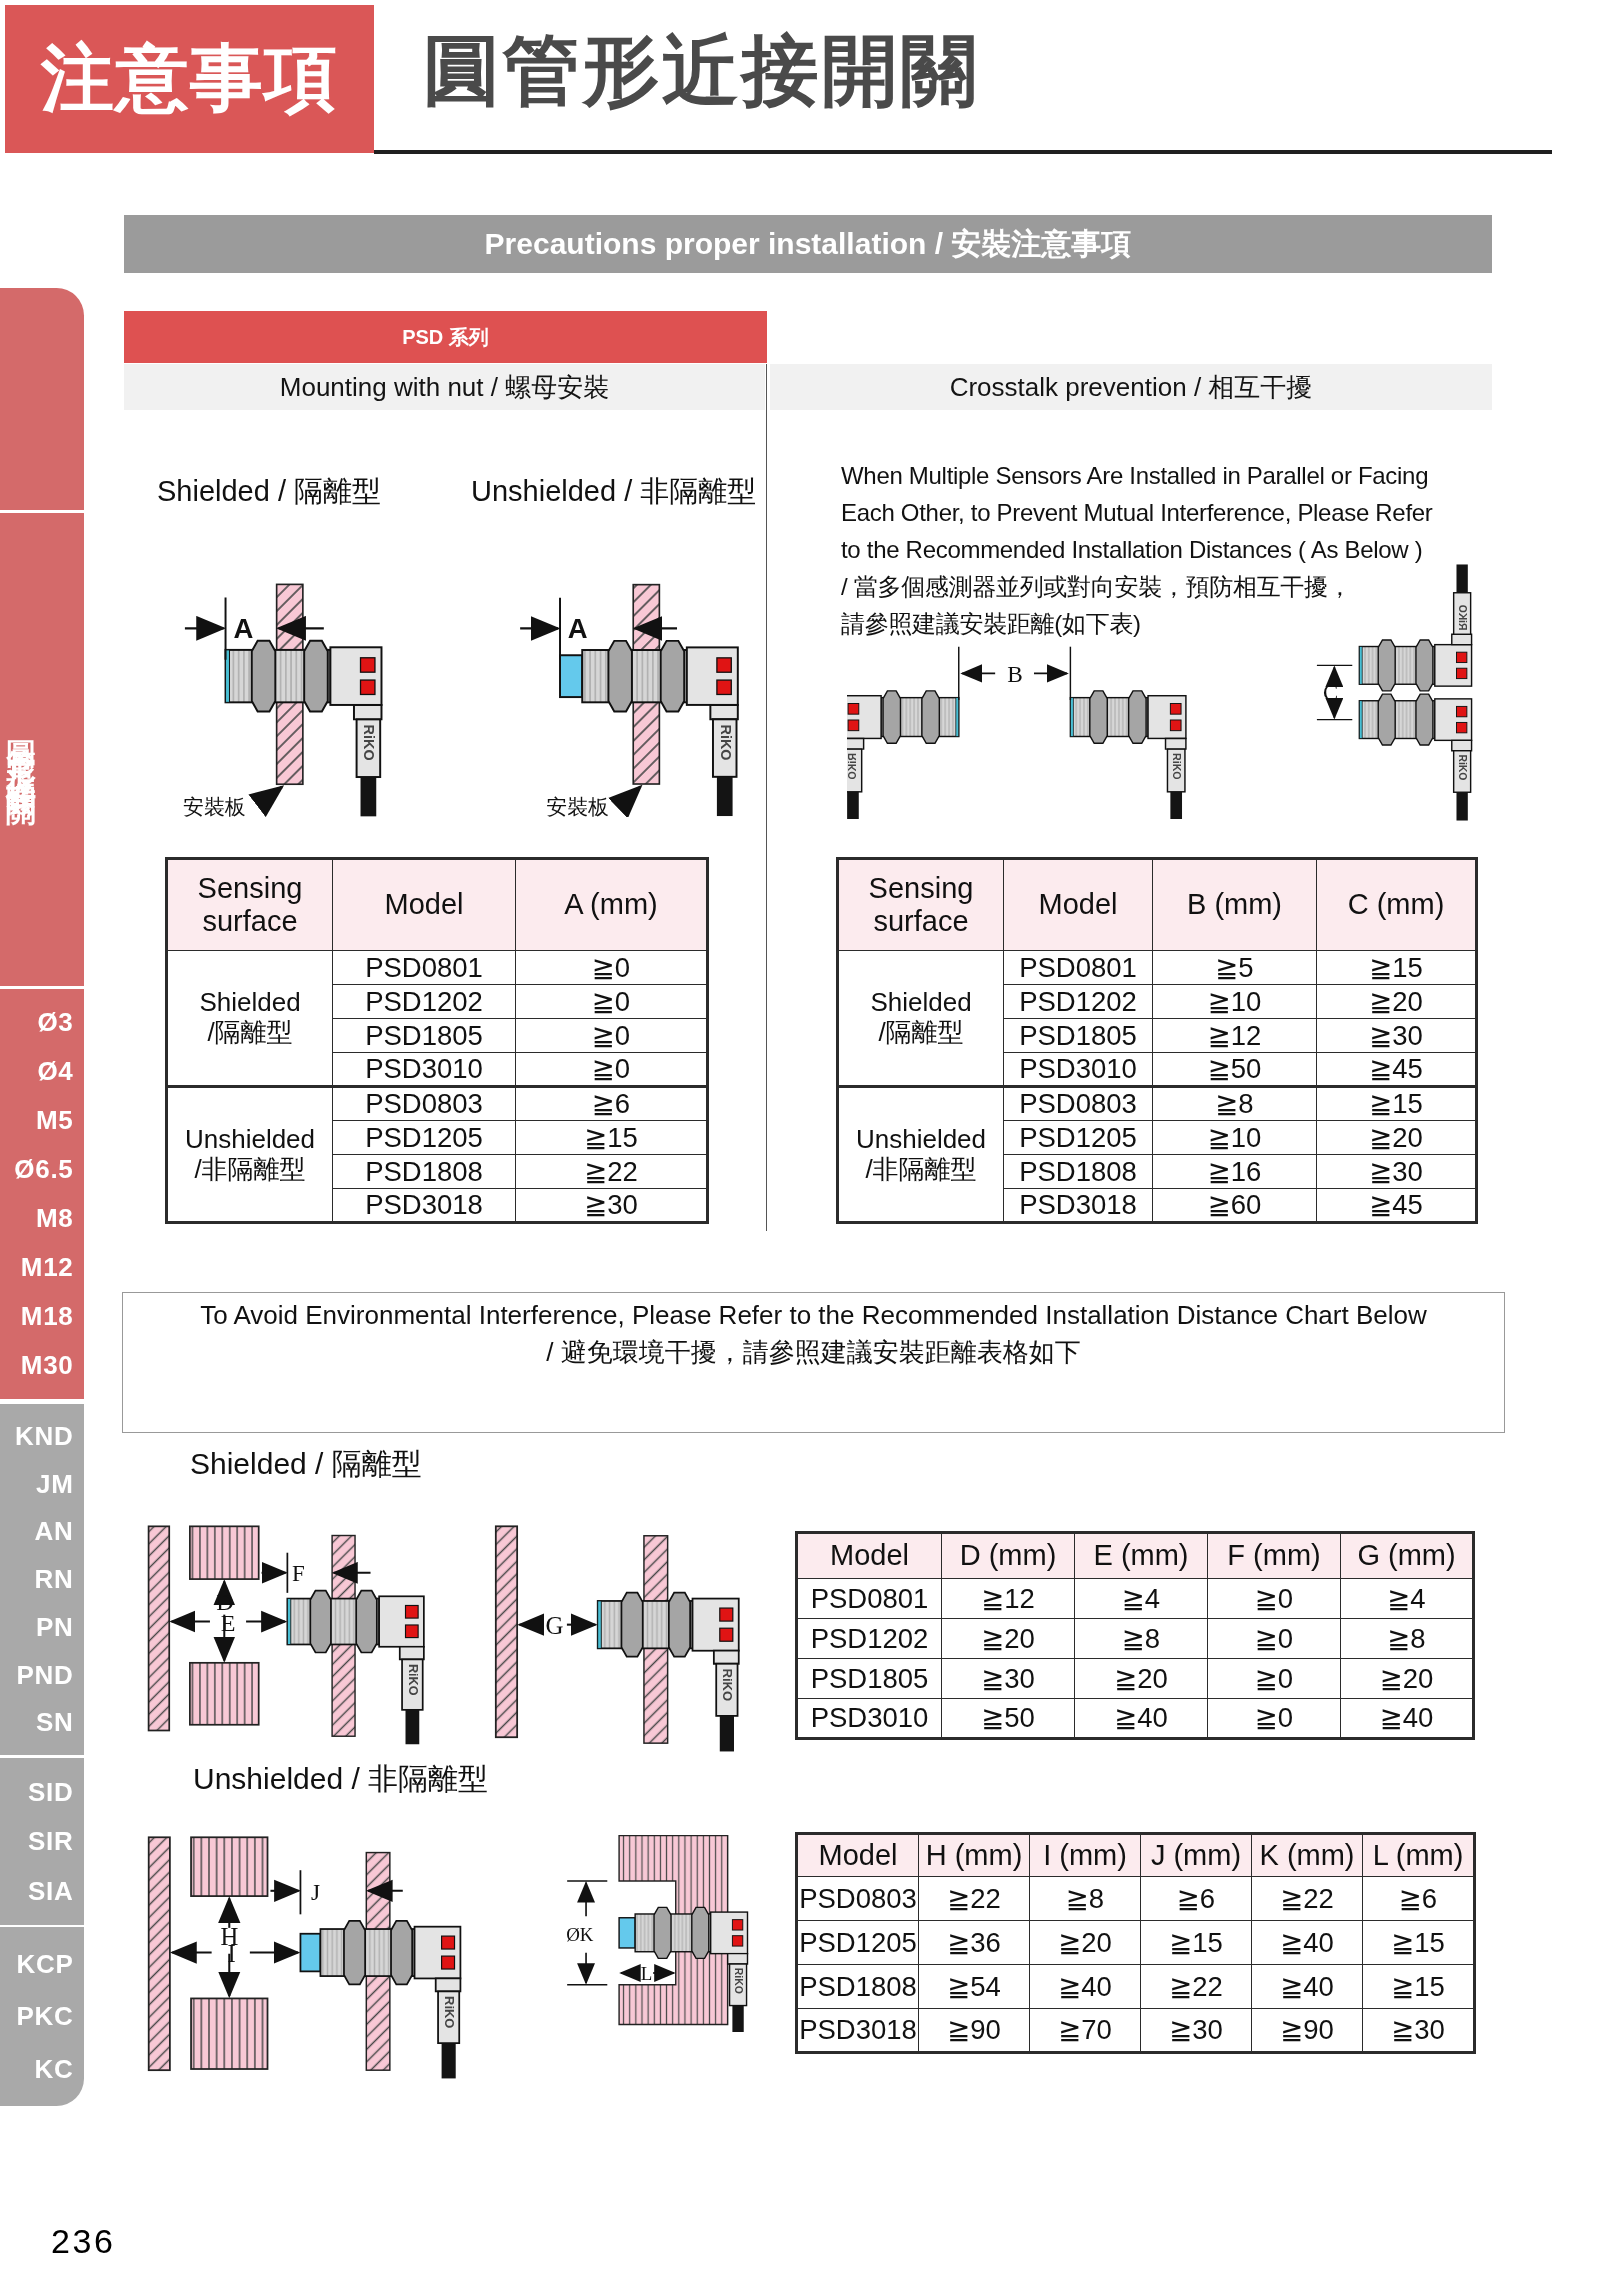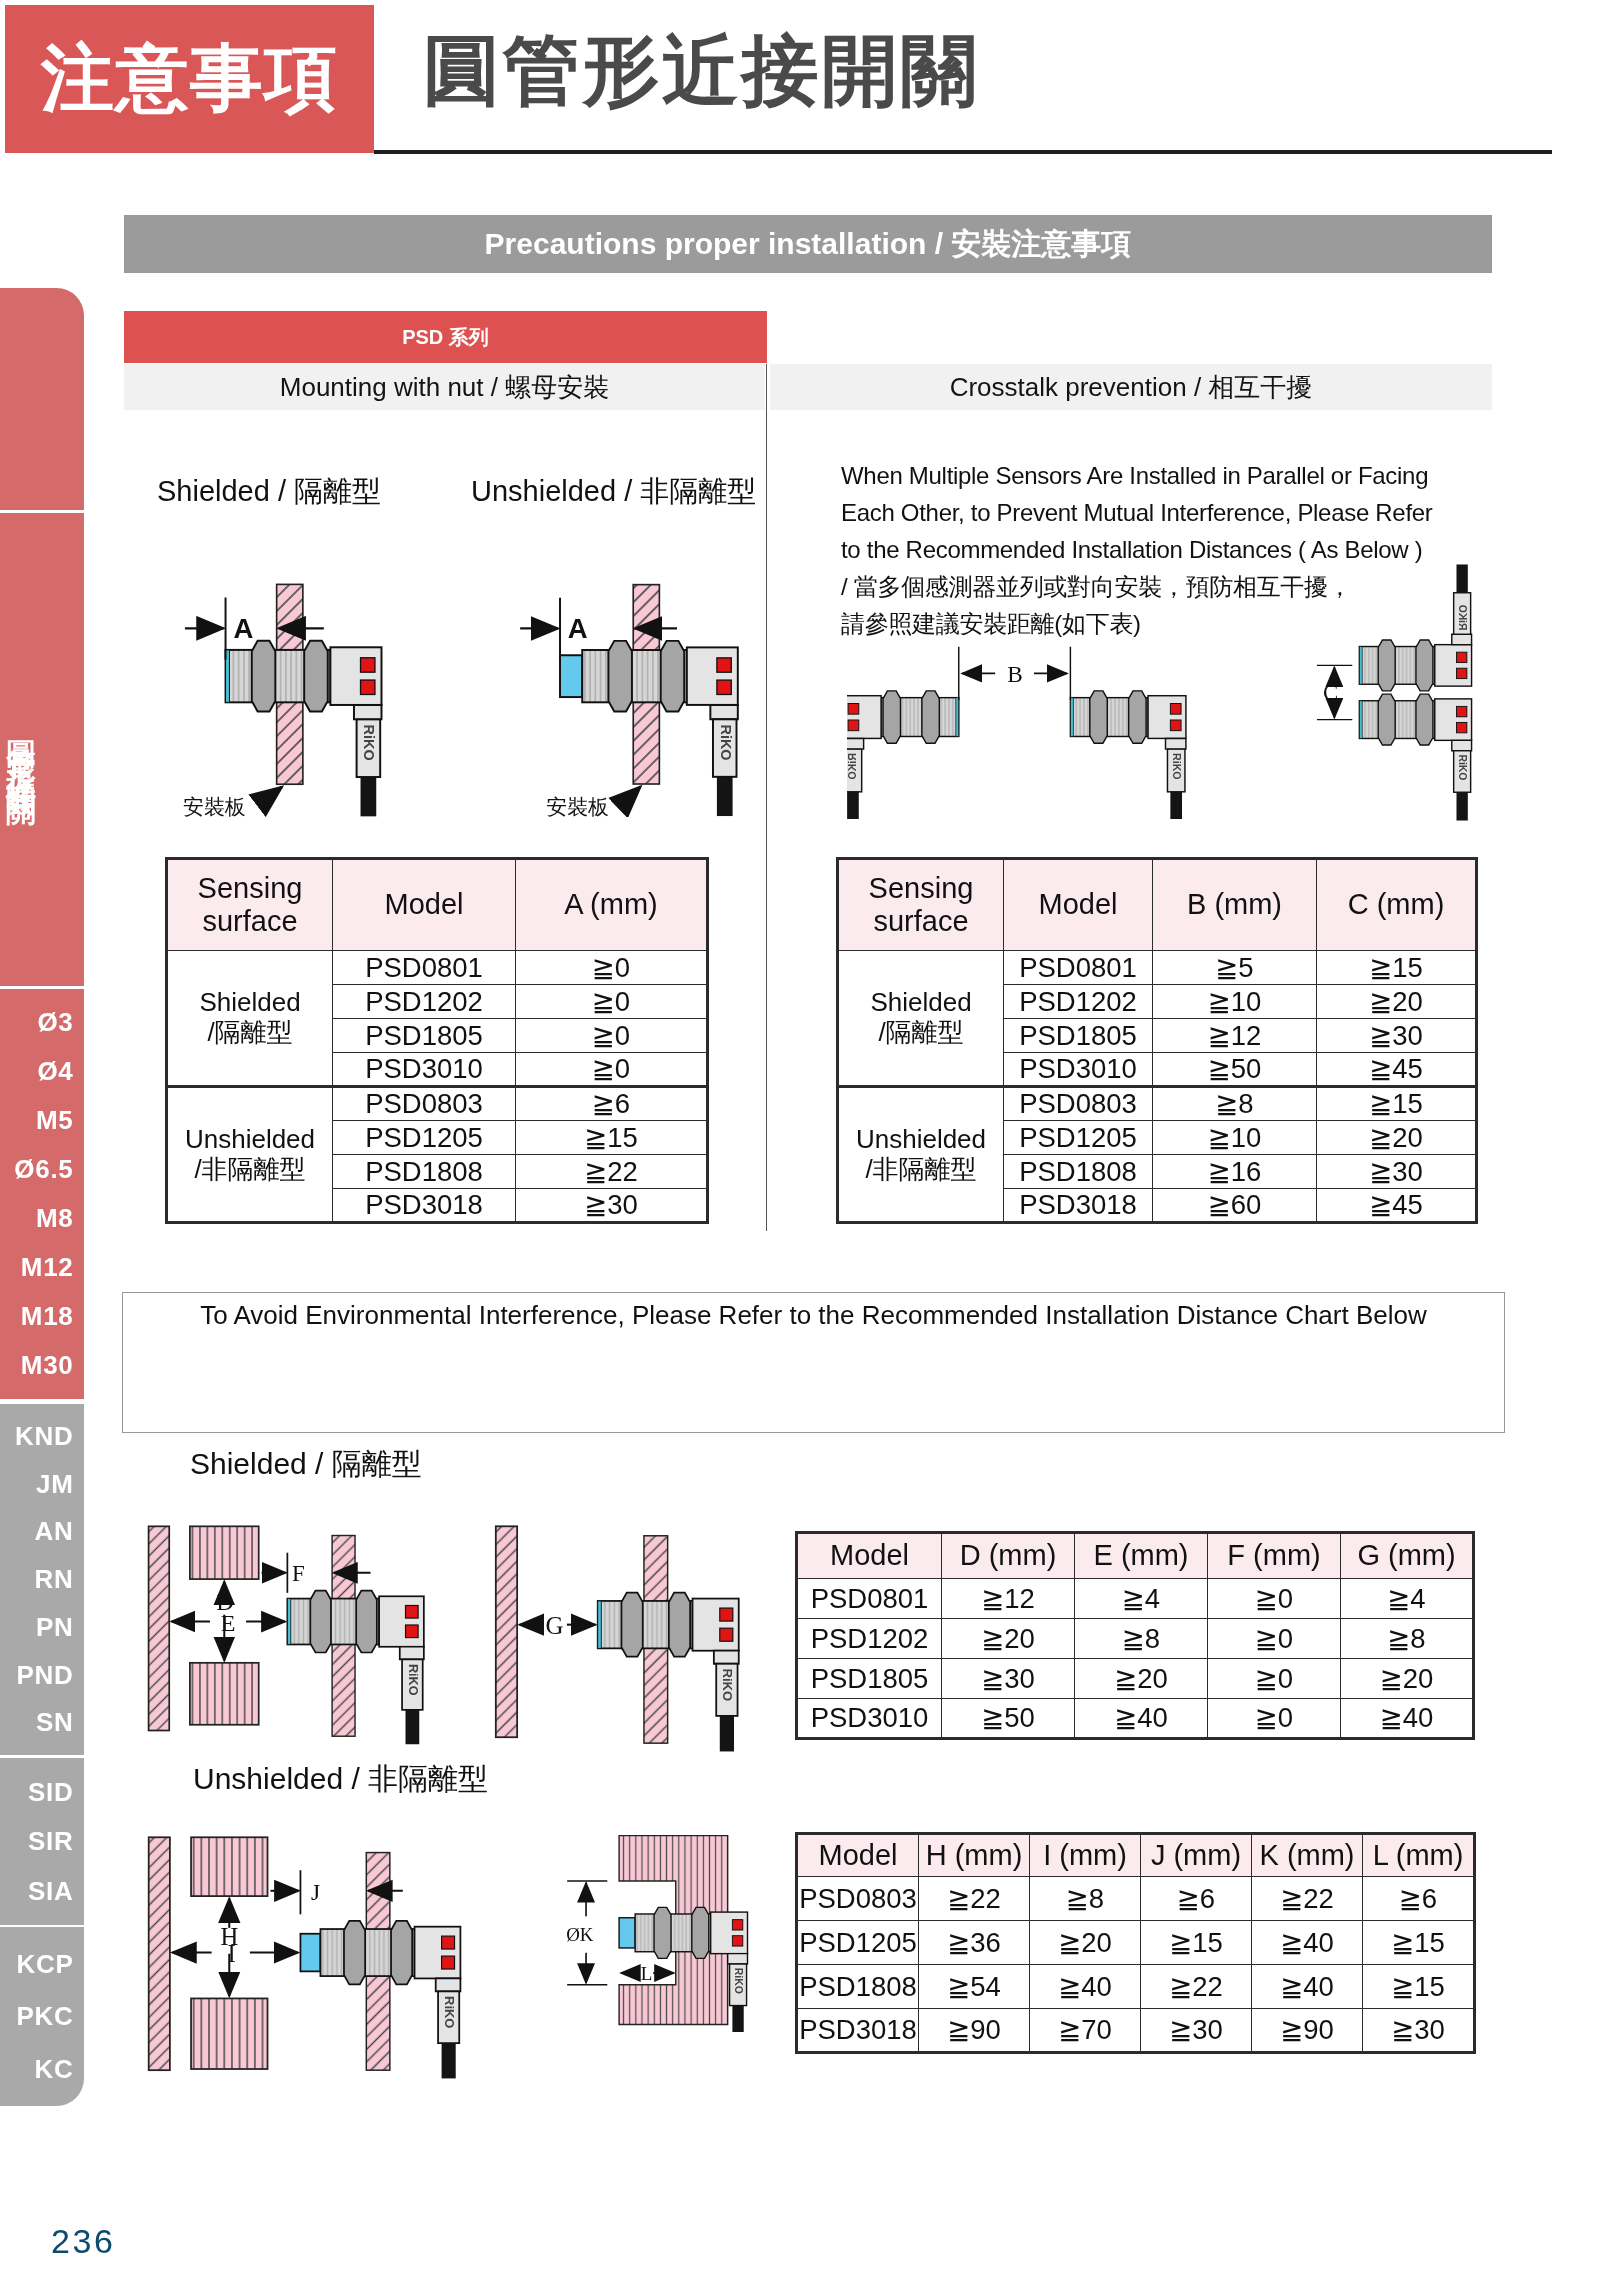--- a/index.html
+++ b/index.html
@@ -66,21 +66,21 @@
   
   .bluebox{left:122px;top:1292px;width:1381px;height:139px;border:1.3px solid #999;background:#fff;}
   .bluehead{
     height:59px;background:#6e9dc9;display:flex;align-items:center;justify-content:center;
     color:#fff;font-size:30px;font-weight:bold;
   }
   .bluenote{
     text-align:center;font-size:26px;line-height:37px;color:#111;padding-top:3.9px;
   }
   .seclabel{font-size:30px;color:#111;}
-  .pagenum{left:51px;top:2222px;font-size:34px;color:#0c4a6e;letter-spacing:2.6px;}
+  .pagenum{left:51px;top:2222px;font-size:34px;color:#000000;letter-spacing:2.6px;}
   svg text{font-family:"Liberation Serif","DejaVu Serif",serif;}
   svg text.sans{font-family:"Liberation Sans","DejaVu Sans",sans-serif;}
 </style>
 </head>
 <body>
 
 <svg width="0" height="0" style="position:absolute" aria-hidden="true">
   <defs>
     <marker id="arr" viewBox="0 0 12 10" refX="11" refY="5" markerWidth="13" markerHeight="11" orient="auto-start-reverse">
       <path d="M0,0 L12,5 L0,10 Z" fill="#111"></path>
@@ -351,20 +351,21 @@
         <td>PSD3018</td>
         <td>≧60</td>
         <td>≧45</td>
       </tr>
 </tbody>
   </table>
 
 <div class="abs bluebox">
   <div class="bluenote">
     <div>To Avoid Environmental Interference, Please Refer to the Recommended Installation Distance Chart Below</div>
+    <div>/ 避免環境干擾，請參照建議安裝距離表格如下</div>
   </div>
 </div>
 
 <div class="abs seclabel" style="left:190px;top:1444px;">Shielded / 隔離型</div>
 
 <svg class="abs" style="left:144px;top:1518px;" width="281" height="230" viewBox="0 0 490 400">
   <rect x="8" y="14" width="36" height="356" fill="url(#pDiag)" stroke="#222" stroke-width="3"></rect>
   <rect x="80" y="14" width="120" height="92" fill="url(#pVert)" stroke="#222" stroke-width="3"></rect>
   <rect x="80" y="252" width="120" height="108" fill="url(#pVert)" stroke="#222" stroke-width="3"></rect>
   <rect x="328" y="30" width="40" height="350" fill="url(#pDiag)" stroke="#222" stroke-width="2.5"></rect>

